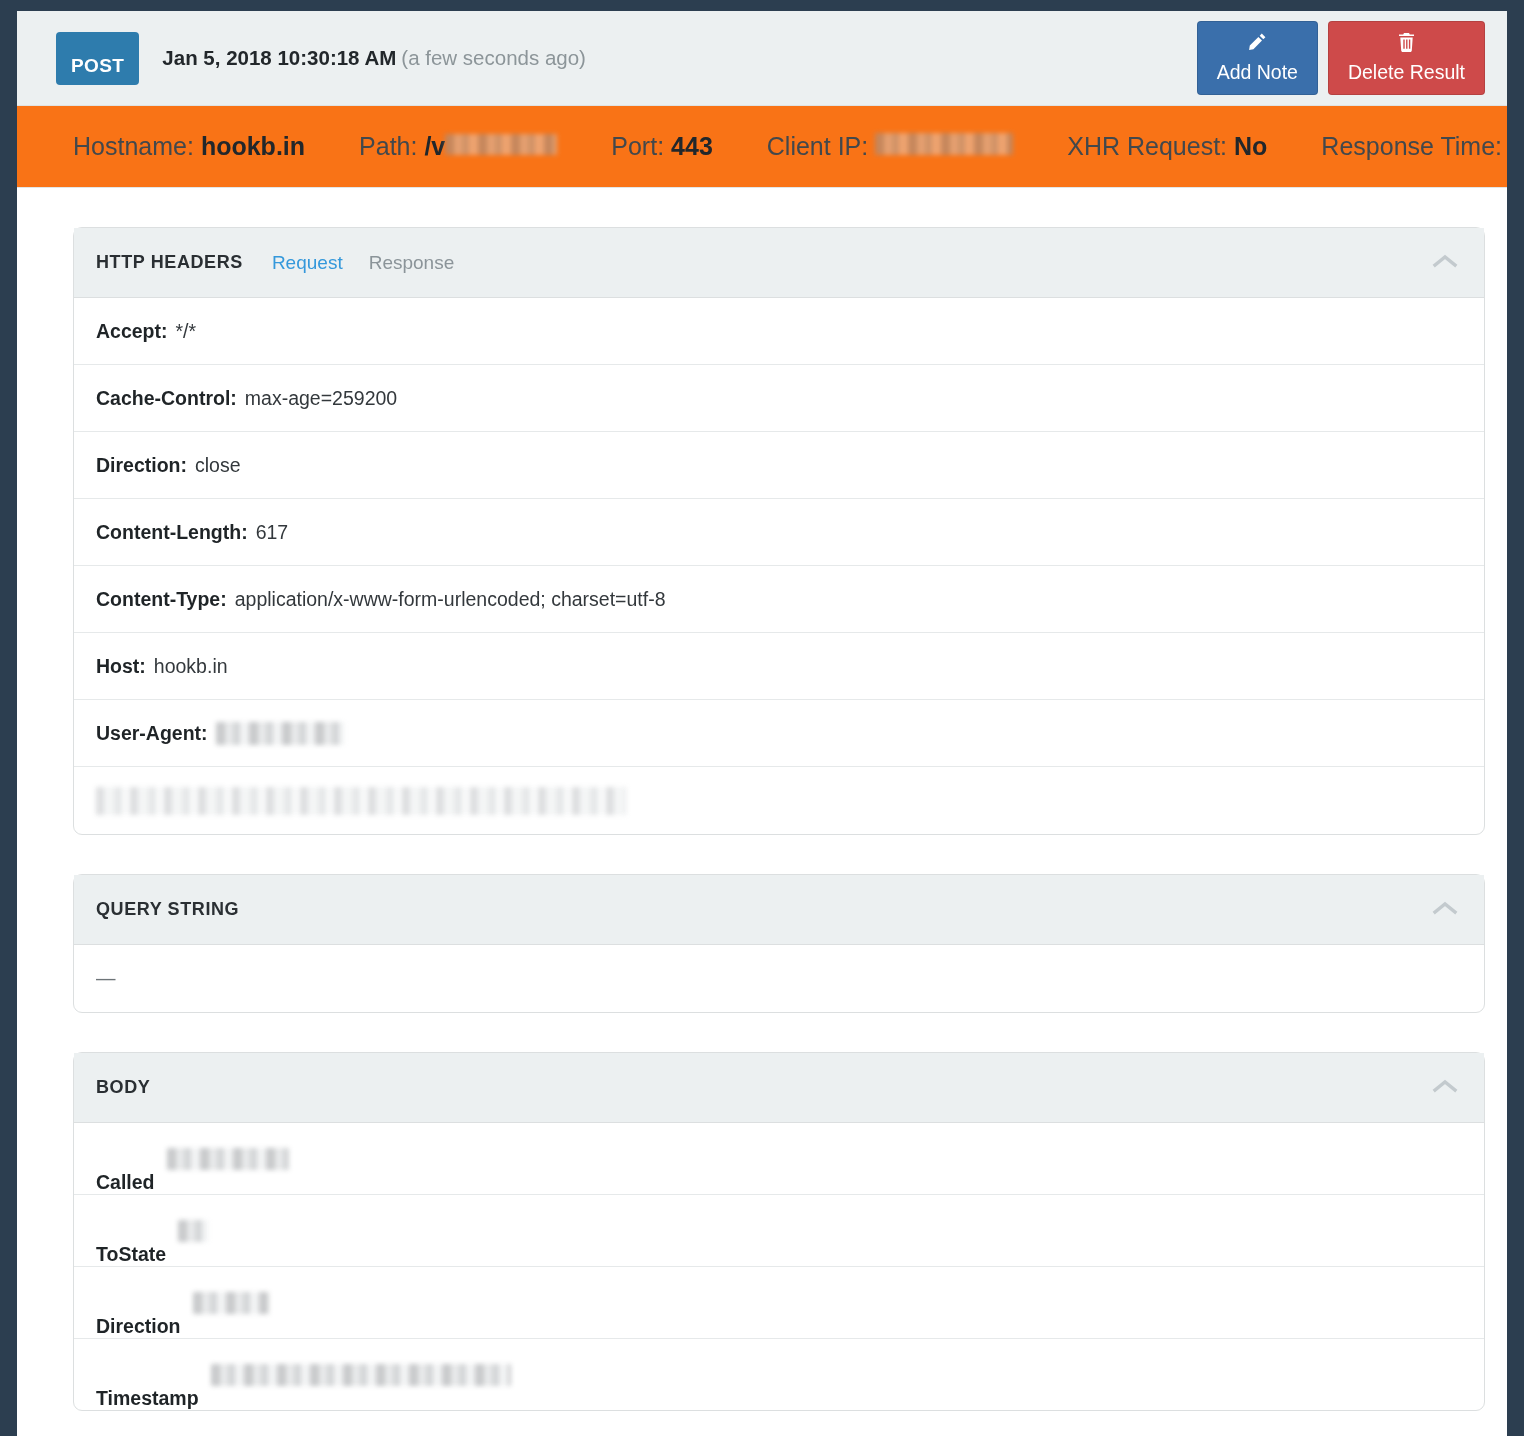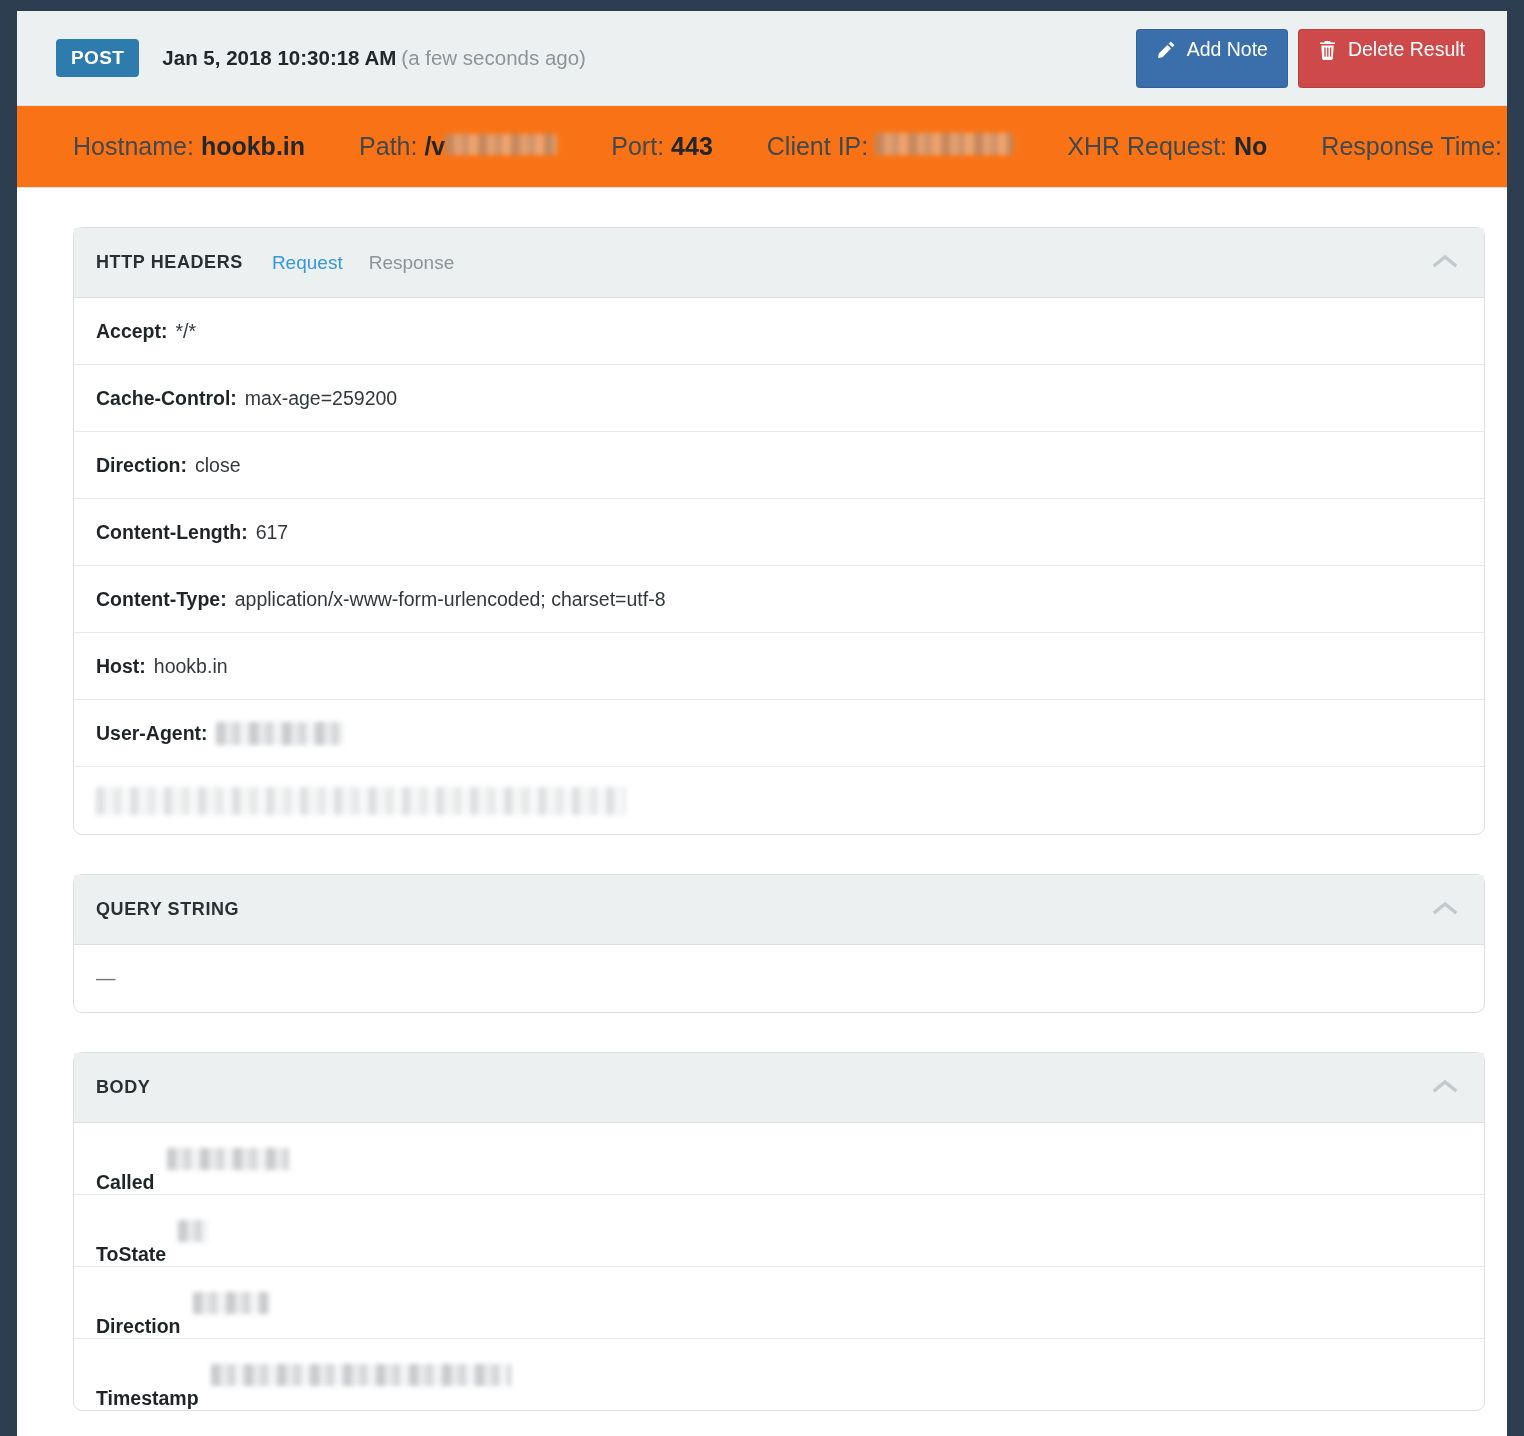--- a/index.html
+++ b/index.html
@@ -27,21 +27,21 @@
     display: flex;
     align-items: center;
     padding: 0 22px 0 39px;
   }
   .method-badge {
     background: #2e7cad;
     color: #ffffff;
     font-size: 19px;
     font-weight: bold;
     letter-spacing: .4px;
-    padding: 9px 15px 10px;
+    padding: 24px 15px 10px;
     border-radius: 4px;
     line-height: 1;
   }
   .timestamp {
     margin-left: 23px;
     font-size: 20.5px;
     font-weight: bold;
     color: #22272b;
     white-space: nowrap;
   }
@@ -55,26 +55,27 @@
     display: flex;
     gap: 10px;
     align-items: center;
   }
   .btn {
     display: inline-flex;
     align-items: center;
     gap: 11px;
     font-size: 19.5px;
     color: #ffffff;
-    padding: 10px 19px 27px;
+    padding: 10px 19px 11px;
     border-radius: 4px;
     line-height: 1;
     border: 1px solid rgba(0,0,0,.12);
     cursor: pointer;
     white-space: nowrap;
+    flex-direction: column;
   }
   .btn-primary { background: #3a6fab; }
   .btn-danger  { background: #ce4a4a; text-align: center; }
   .btn svg { display: block; }
 
   
   .metabar {
     height: 82px;
     background: #f97316;
     border-bottom: 1px solid #e2e5e6;

